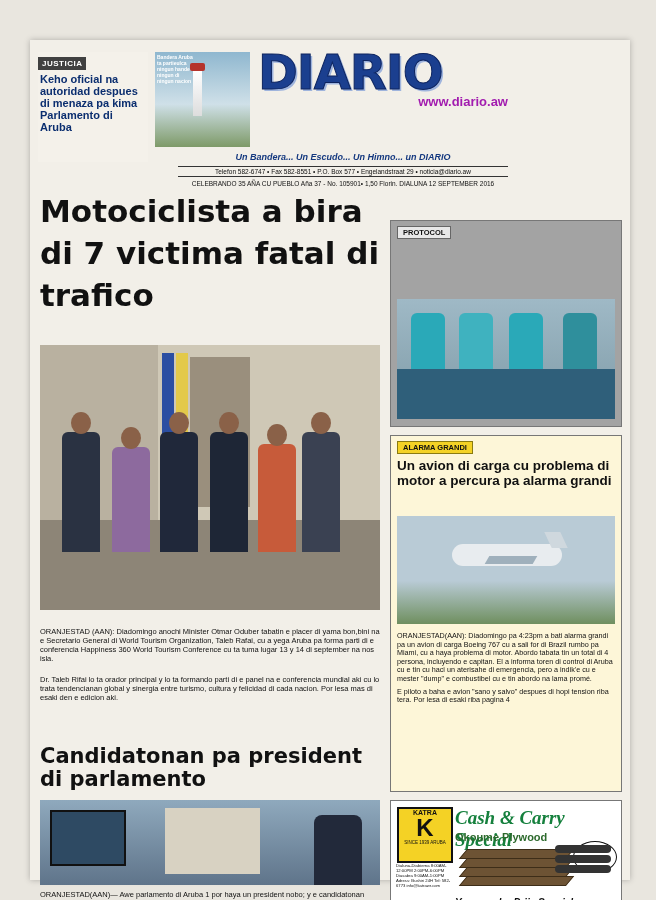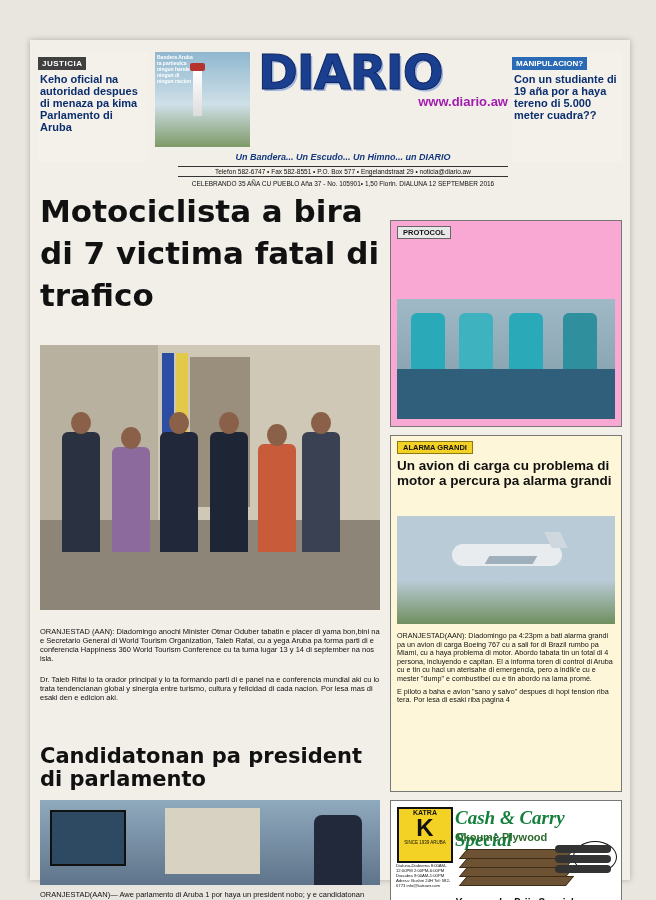--- a/index.html
+++ b/index.html
@@ -117,21 +117,21 @@
   .mp-floor{position:absolute;left:0;top:175px;width:340px;height:90px;background:#8d8577;}
   .person{position:absolute;bottom:58px;width:38px;height:120px;border-radius:6px 6px 0 0;}
   .head{position:absolute;top:-20px;left:50%;margin-left:-10px;width:20px;height:22px;border-radius:50%;background:#8a6148;}
   .mp-caption{
     position:absolute;left:10px;top:575px;width:340px;font-size:7.5px;line-height:9px;color:#111;
   }
   .mp-caption p{margin:12px 0 4px 0;}
 
   
   .box{
-    position:absolute;border:1px solid #777;background:#f9a8d4;
+    position:absolute;border:1px solid #777;background:#a3a3a3;
   }
   .box .cat{
     display:inline-block;font-size:7.5px;font-weight:bold;color:#111;
     background:#e8e8e8;border:1px solid #666;padding:1px 5px;margin:5px 0 0 6px;
   }
   .box h3{
     margin:4px 6px 0 6px;font-size:13.5px;line-height:15px;font-weight:bold;color:#1b5e20;
   }
   .box-photo{
     position:absolute;left:0;right:0;overflow:hidden;
@@ -216,24 +216,20 @@
 
       <div class="nameplate">
         <div class="title">DIARIO</div>
         <div class="web">www.diario.aw</div>
       </div>
 
       <div class="slogan">Un Bandera... Un Escudo... Un Himno... un DIARIO</div>
       <div class="infoline">Telefon 582-6747  •  Fax 582-8551  •  P.O. Box 577  •  Engelandstraat 29  •  noticia@diario.aw</div>
       <div class="infoline2">CELEBRANDO 35 AÑA CU PUEBLO  Aña 37 - No. 105901• 1,50 Florin.        DIALUNA 12 SEPTEMBER 2016</div>
 
-      <div class="flag-right">
-        <div class="cat">MANIPULACION?</div>
-        <div class="headline">Con un studiante di 19 aña por a haya tereno di 5.000 meter cuadra??</div>
-      </div>
     </div>
 
     <div class="main-head">Motociclista a bira di 7 victima fatal di trafico</div>
 
     <div class="main-photo">
       <div class="mp-wall"></div>
       <div class="mp-wall2"></div>
       <div class="mp-door"></div>
       <div class="mp-flag1"></div>
       <div class="mp-flag2"></div>

